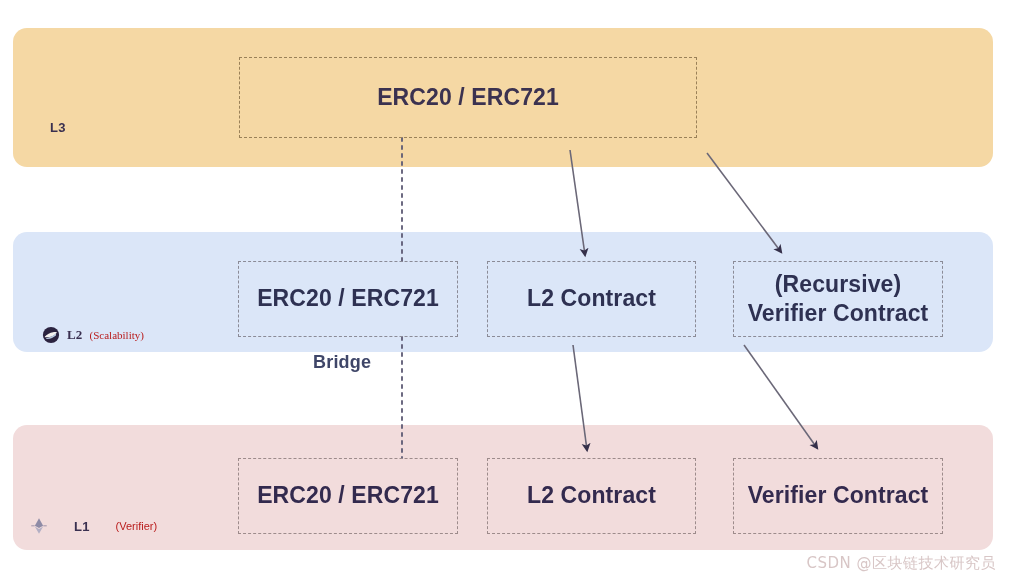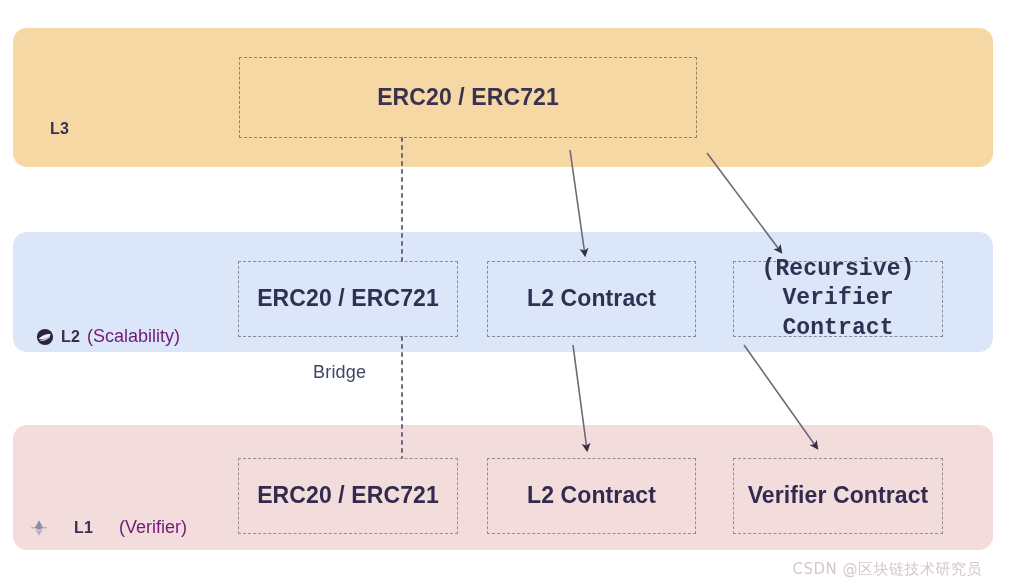--- a/index.html
+++ b/index.html
@@ -42,31 +42,31 @@
   
   .band-label {
     position: absolute;
     display: flex;
     align-items: center;
     gap: 7px;
     white-space: nowrap;
     color: #3a3050;
   }
   .band-label .lname {
-    font-size: 16px;
+    font-size: 13px;
     font-weight: bold;
     letter-spacing: .2px;
   }
   .band-label .lsub {
-    font-size: 18px;
+    font-size: 11px;
     font-weight: normal;
-    color: #701a75;
+    color: #b91c1c;
   }
   .lbl-l3 { left: 50px;  top: 120px; }
-  .lbl-l2 { left: 36px;  top: 326px; }
+  .lbl-l2 { left: 42px;  top: 326px; font-family: Liberation Serif, serif; }
   .lbl-l1 { left: 30px;  top: 517px; gap: 26px; }
 
   .band-icon {
     width: 18px; height: 18px;
     display: block;
     flex: 0 0 auto;
   }
 
   
   .node {
@@ -91,57 +91,56 @@
     border-color: #9d8b8b;
     color: #332a4e;
   }
 
   
   .n-l3-erc   { left: 239px; top: 57px;  width: 458px; height: 81px; }
 
   
   .n-l2-erc   { left: 238px; top: 261px; width: 220px; height: 76px; }
   .n-l2-ctr   { left: 487px; top: 261px; width: 209px; height: 76px; }
-  .n-l2-ver   { left: 733px; top: 261px; width: 210px; height: 76px; font-family: Liberation Mono, monospace; }
+  .n-l2-ver   { left: 733px; top: 261px; width: 210px; height: 76px; }
 
   
   .n-l1-erc   { left: 238px; top: 458px; width: 220px; height: 76px; }
   .n-l1-ctr   { left: 487px; top: 458px; width: 209px; height: 76px; }
   .n-l1-ver   { left: 733px; top: 458px; width: 210px; height: 76px; }
 
   
   .bridge-label {
     position: absolute;
     left: 313px;
-    top: 362px;
+    top: 352px;
     font-size: 18px;
     color: #3f4668;
-    font-weight: normal;
+    font-weight: bold;
     letter-spacing: .2px;
   }
 
   
   #connectors {
     position: absolute;
     left: 0; top: 0;
     width: 1014px; height: 580px;
     pointer-events: none;
   }
 
   
   .watermark {
     position: absolute;
-    right: 32px;
+    right: 18px;
     top: 554px;
     font-size: 15px;
     color: #d8c6c6;
     letter-spacing: .5px;
     font-family: "DejaVu Sans", sans-serif;
     white-space: nowrap;
-    margin-top: 6px;
   }
 </style>
 </head>
 <body>
 
 <div id="stage">
 
   <div class="band band-l3"></div>
   <div class="band band-l2"></div>
   <div class="band band-l1"></div>

